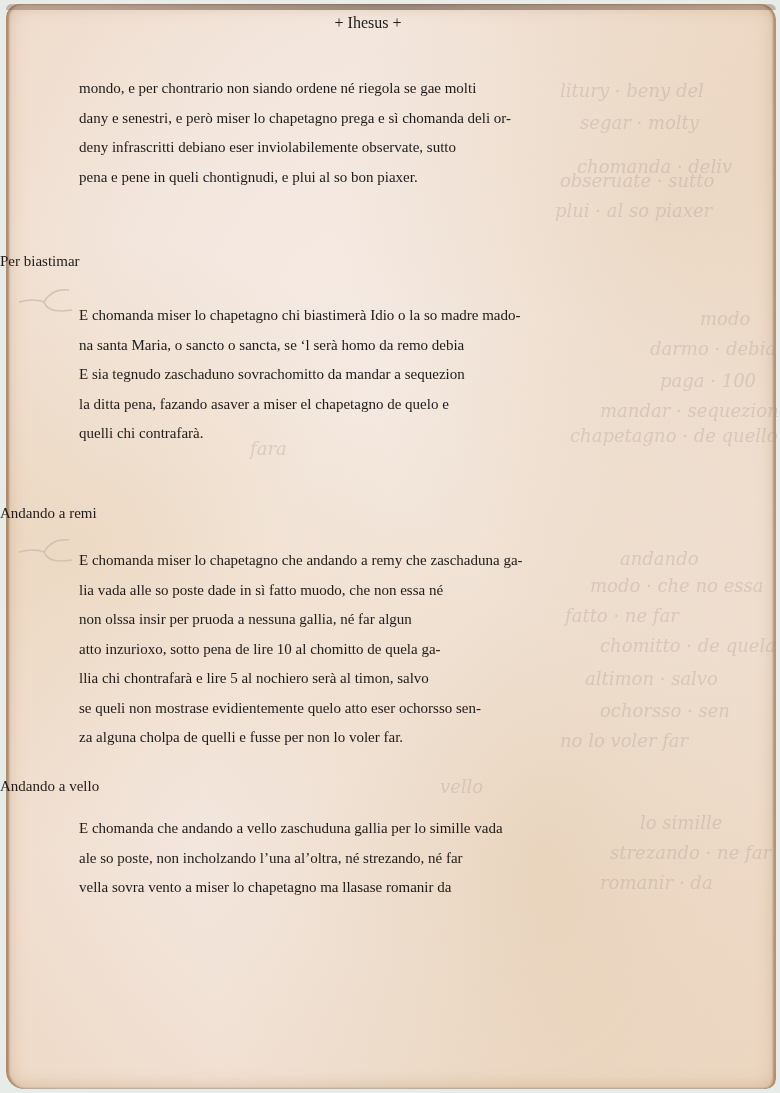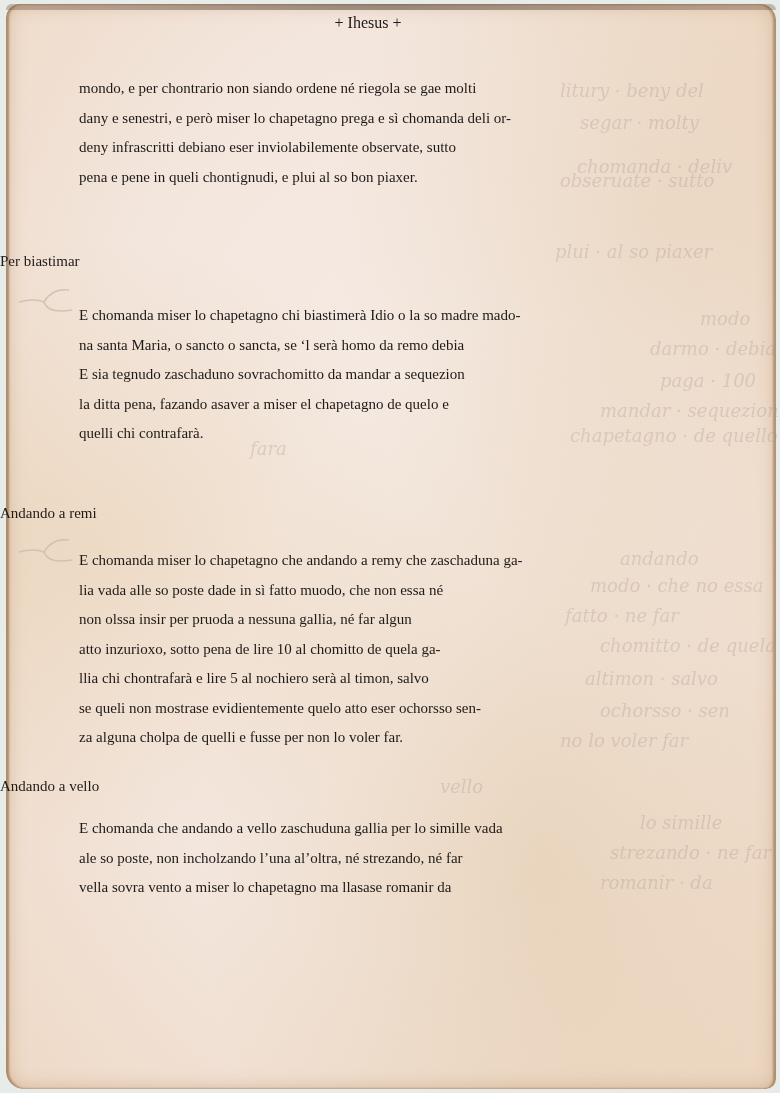--- a/index.html
+++ b/index.html
@@ -82,21 +82,21 @@
 </head>
 <body>
 
 <div class="page"></div>
 
 <div>
   <span class="ghost" style="left:560px; top:80px;">litury · beny del</span>
   <span class="ghost" style="left:580px; top:112px;">segar · molty</span>
   <span class="ghost" style="left:577px; top:140px;margin-top:16px;">chomanda · deliv</span>
   <span class="ghost" style="left:560px; top:170px;">obseruate · sutto</span>
-  <span class="ghost" style="left:555px; top:200px;margin-top:41px;">plui · al so piaxer</span>
+  <span class="ghost" style="left:555px; top:200px;">plui · al so piaxer</span>
   <span class="ghost" style="left:700px; top:308px;">modo</span>
   <span class="ghost" style="left:650px; top:338px;">darmo · debia</span>
   <span class="ghost" style="left:660px; top:370px;">paga · 100</span>
   <span class="ghost" style="left:600px; top:400px;">mandar · sequezion</span>
   <span class="ghost" style="left:570px; top:425px;">chapetagno · de quello</span>
   <span class="ghost" style="left:250px; top:438px;">fara</span>
   <span class="ghost" style="left:620px; top:548px;">andando</span>
   <span class="ghost" style="left:590px; top:575px;">modo · che no essa</span>
   <span class="ghost" style="left:565px; top:605px;">fatto · ne far</span>
   <span class="ghost" style="left:600px; top:635px;">chomitto · de quela</span>

